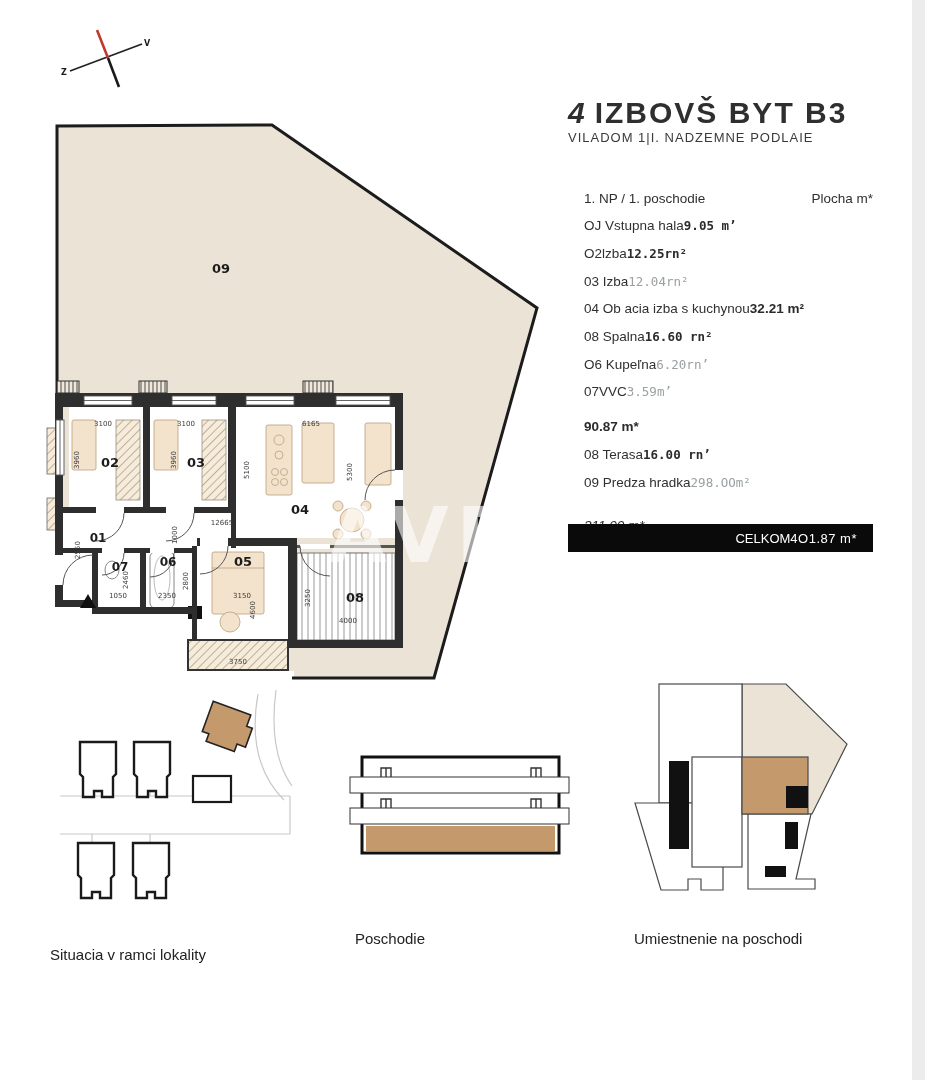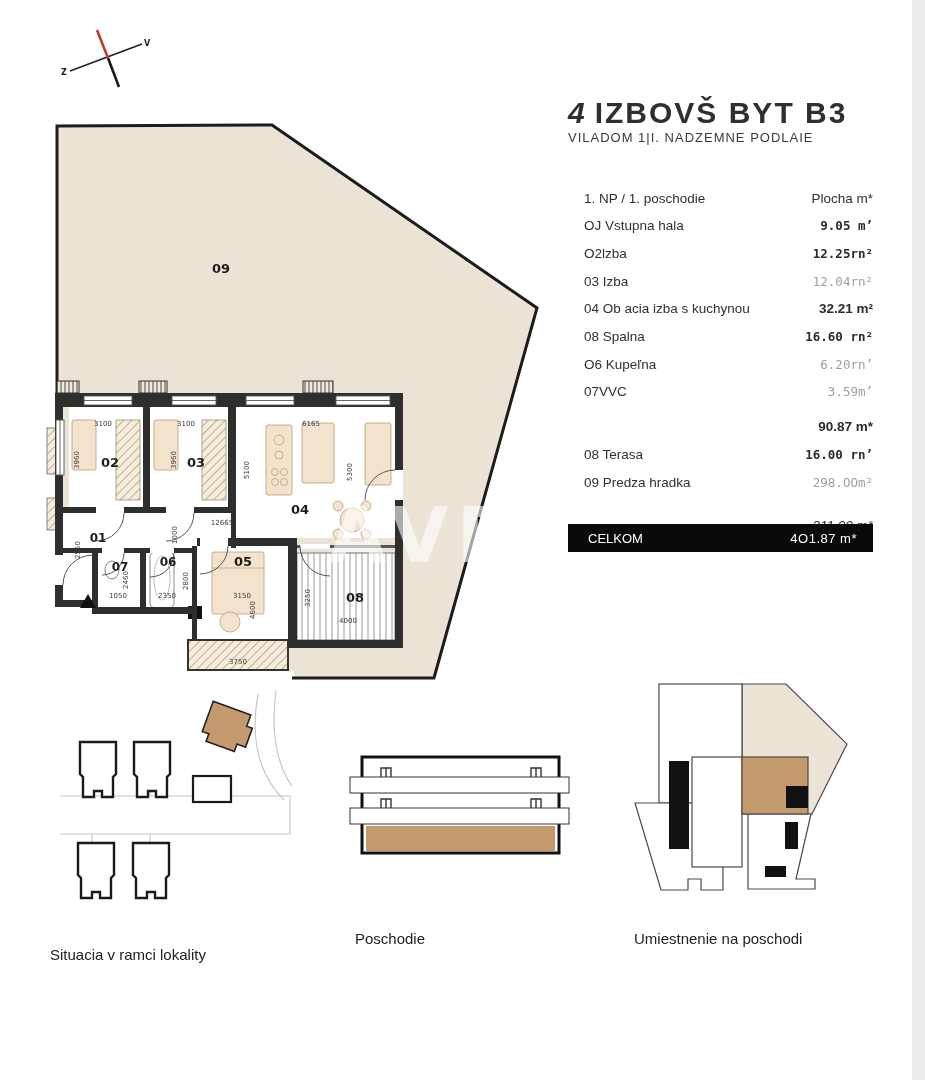--- a/index.html
+++ b/index.html
@@ -11,31 +11,31 @@
   
   .edge-strip{right:0;top:0;width:13px;height:1080px;background:#ececec;}
   
   .hdr{left:568px;top:96px;width:310px;}
   .hdr .title{font-size:30px;letter-spacing:2px;color:#2f2f2f;font-weight:700;white-space:nowrap;}
   .hdr .title .num{font-style:italic;margin-right:8px;}
   .hdr .subtitle{margin-top:0;font-size:13px;letter-spacing:1px;color:#3a3a3a;white-space:nowrap;}
   
   .tbl{left:584px;top:184px;width:289px;font-size:13.5px;}
   .thead{display:flex;justify-content:space-between;height:28px;align-items:center;color:#2f2f2f;}
-  .trow{display:flex;justify-content:space-between;height:27.7px;align-items:center;}
+  .trow{display:flex;justify-content:flex-start;height:27.7px;align-items:center;}
   .tlabel{color:#303030;}
   .tval{font-family:"DejaVu Sans Mono", monospace;font-size:12.5px;color:#2b2b2b;font-weight:700;}
   .tval.sans{font-family:"Liberation Sans", sans-serif;font-size:13.5px;}
   .tval.muted{color:#9aa0a2;font-weight:400;}
   .tval.italic{font-family:"Liberation Sans", sans-serif;font-style:italic;font-weight:400;font-size:13.5px;color:#2b2b2b;}
   .gap6{margin-top:7px;}
   .gap4{margin-top:16px;}
   .total-bar{
     left:568px;top:524px;width:305px;height:28px;background:var(--total_bg,#0a0a0a);
-    display:flex;justify-content:space-between;align-items:center;
+    display:flex;justify-content:flex-end;align-items:center;
     color:#ffffff;font-size:13px;padding:0 16px 0 20px;box-sizing:border-box;
   }
   .total-bar .tv{font-size:13px;letter-spacing:.5px;}
   
   .cap{top:930px;font-size:15px;color:#222;}
   .cap.c1{left:50px;margin-top:16px;} .cap.c2{left:355px;} .cap.c3{left:634px;}
   
   .plot{fill:var(--plot_beige,#ece3d7);}
   .wall{fill:var(--wall,#2e2e2e);}
   .roomfill{fill:#ffffff;}

